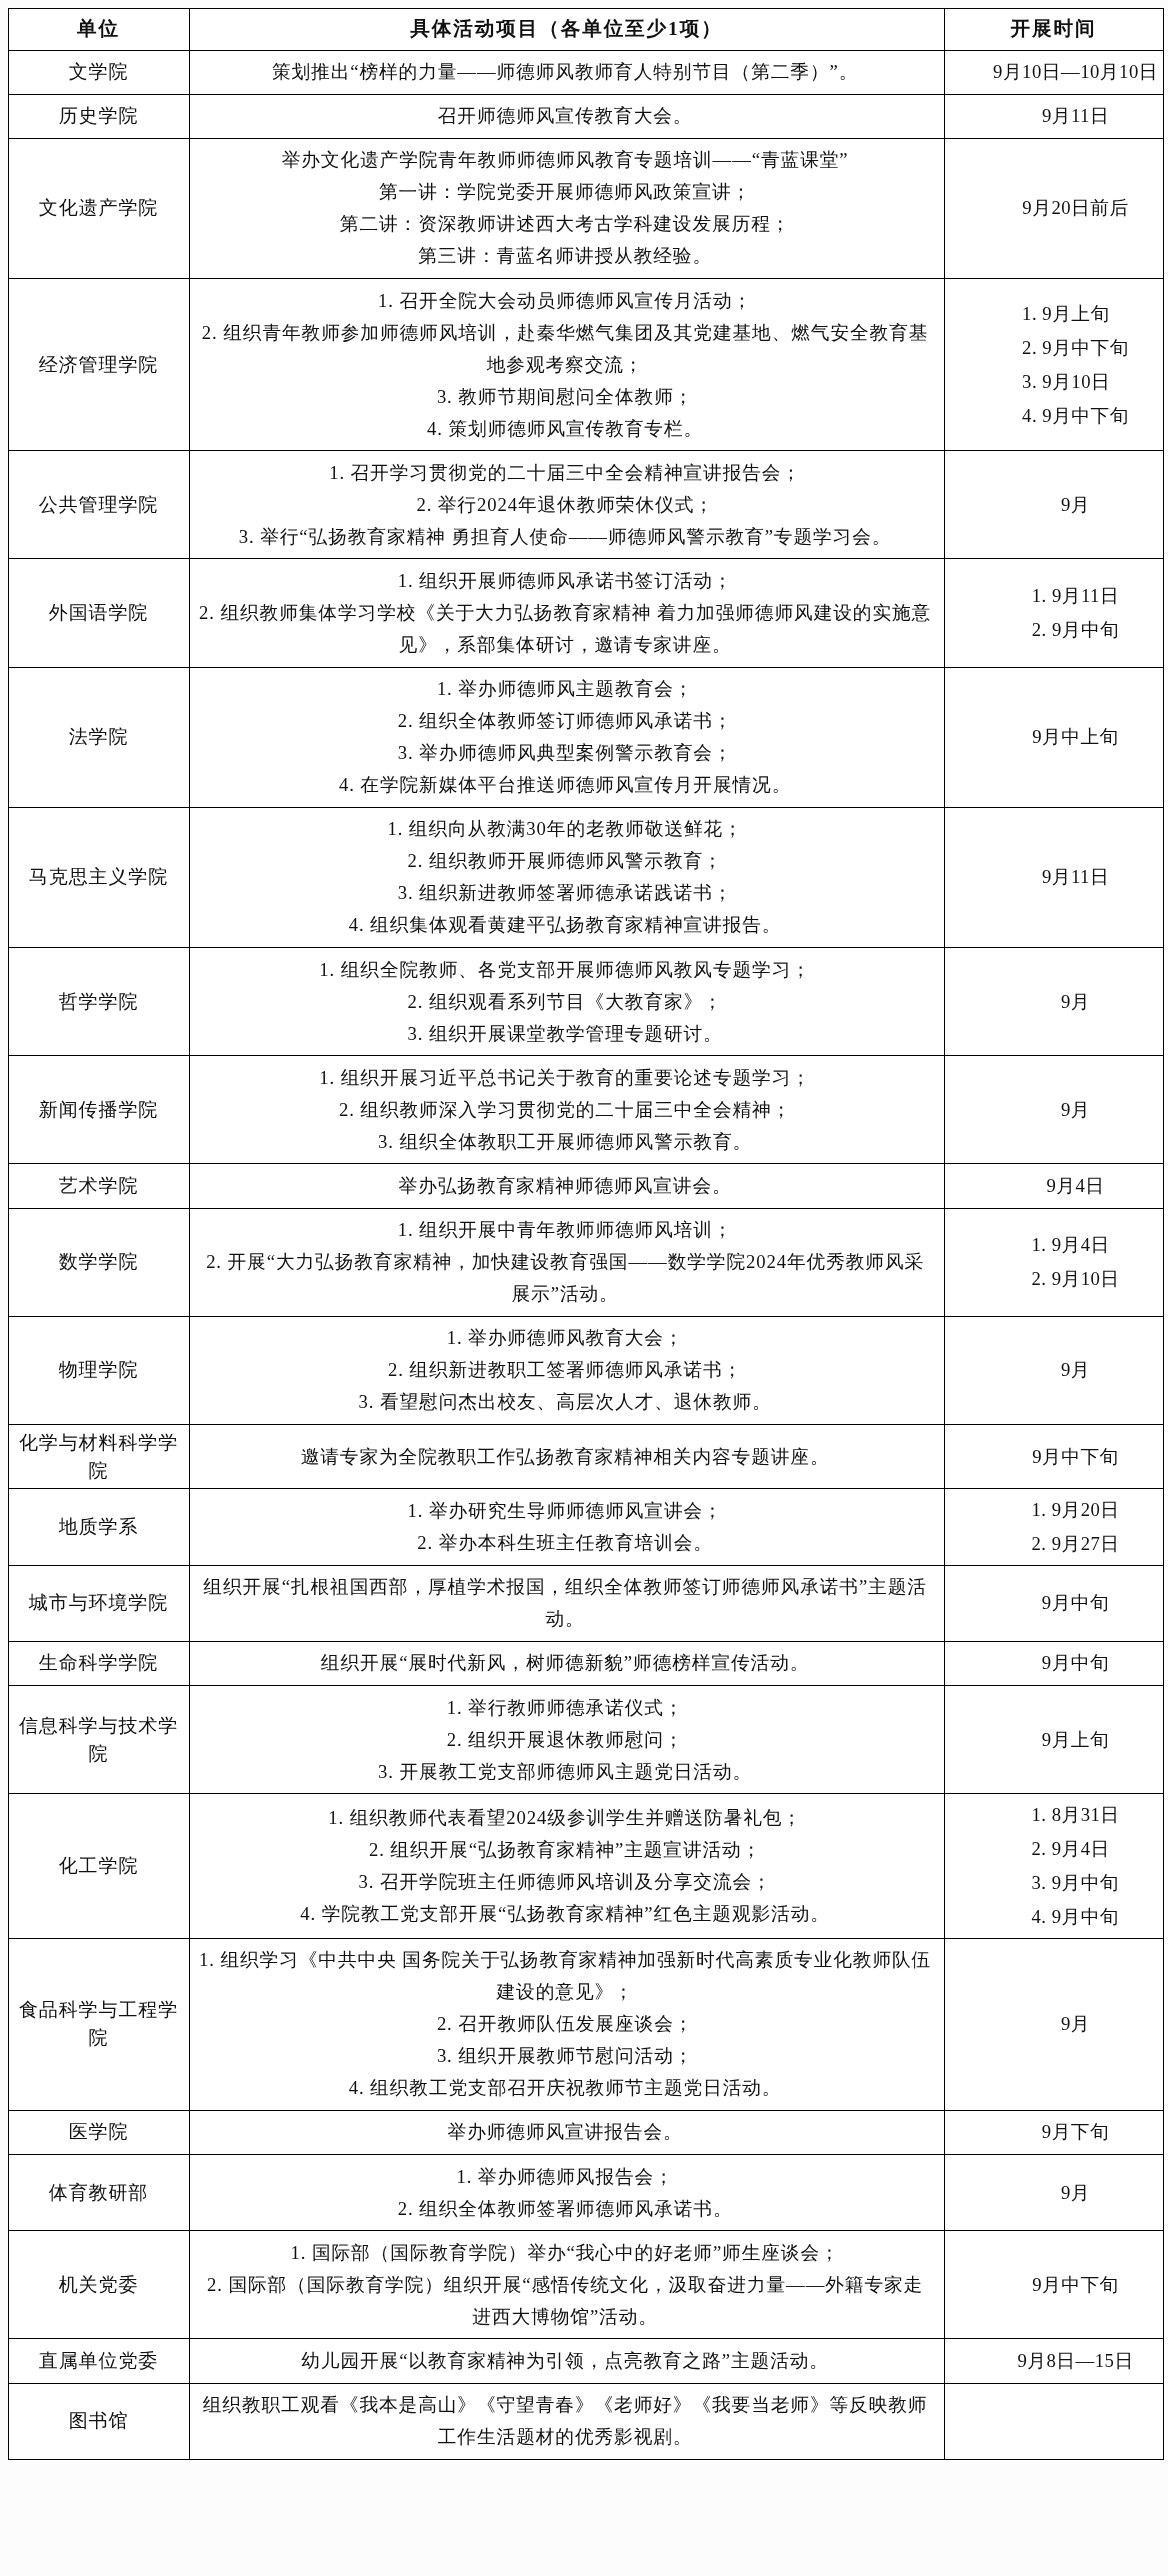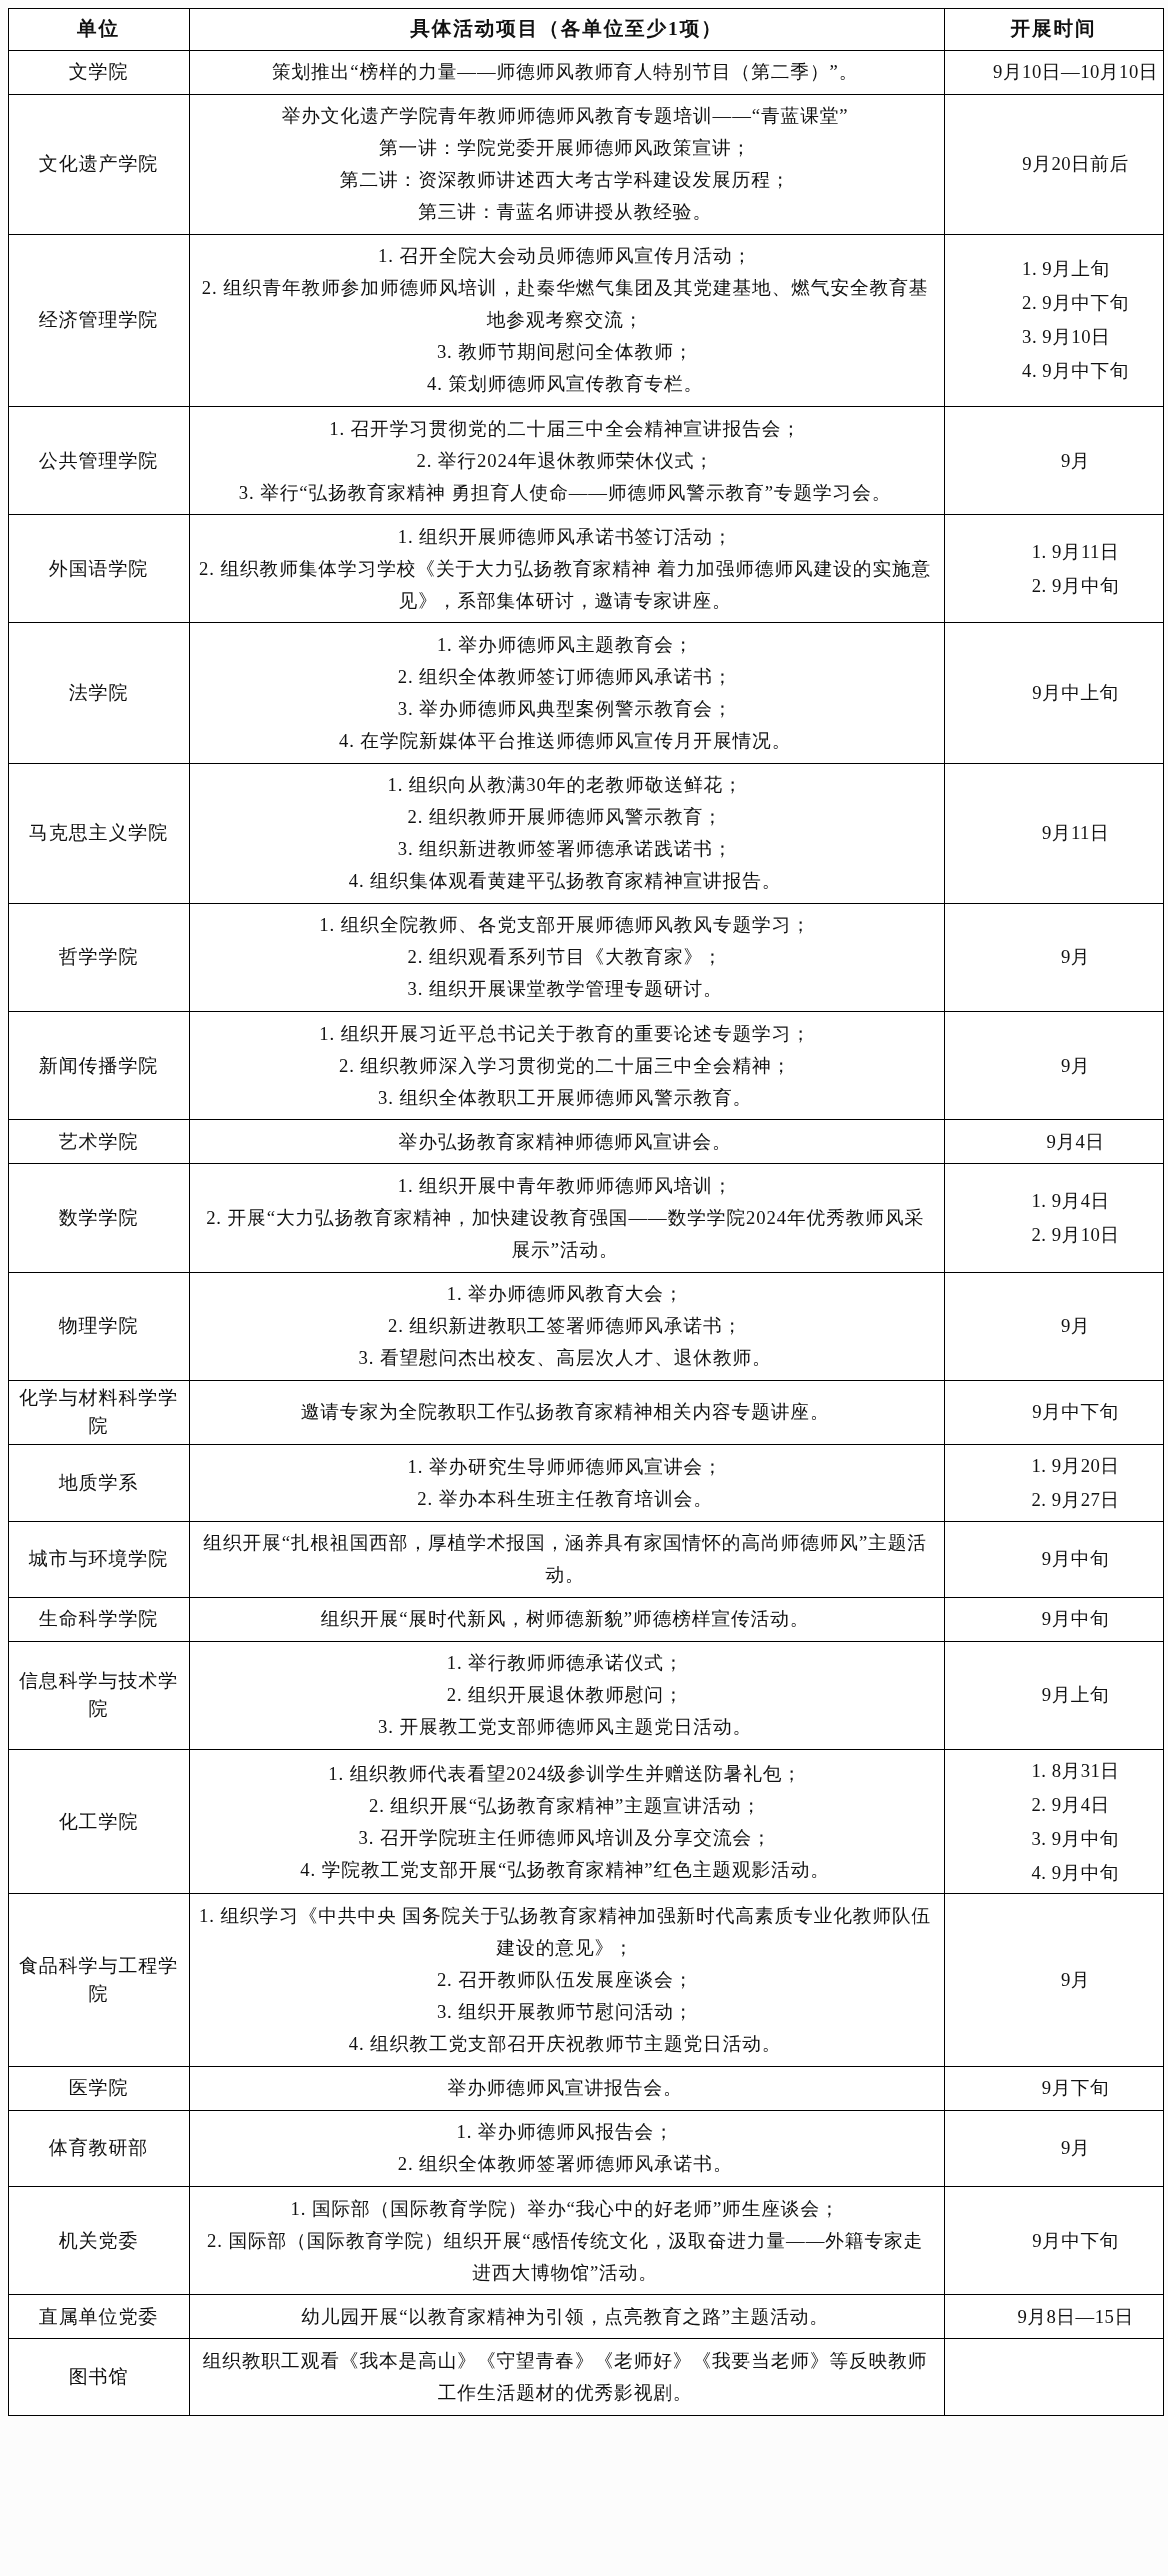--- a/index.html
+++ b/index.html
@@ -95,20 +95,27 @@
     </thead>
     <tbody id="body-rows">
         <tr>
           <td class="unit-cell">文学院</td>
           <td class="acts-cell">
             <div class="activity-text">策划推出“榜样的力量——师德师风教师育人特别节目（第二季）”。</div>
           </td>
           <td class="time-cell"><div class="time-block"><div class="time-text">9月10日—10月10日</div></div></td>
         </tr>
         <tr>
+          <td class="unit-cell">历史学院</td>
+          <td class="acts-cell">
+            <div class="activity-text">召开师德师风宣传教育大会。</div>
+          </td>
+          <td class="time-cell"><div class="time-block"><div class="time-text">9月11日</div></div></td>
+        </tr>
+        <tr>
           <td class="unit-cell">文化遗产学院</td>
           <td class="acts-cell">
             <div class="activity-text">举办文化遗产学院青年教师师德师风教育专题培训——“青蓝课堂”</div>
             <div class="activity-text">第一讲：学院党委开展师德师风政策宣讲；</div>
             <div class="activity-text">第二讲：资深教师讲述西大考古学科建设发展历程；</div>
             <div class="activity-text">第三讲：青蓝名师讲授从教经验。</div>
           </td>
           <td class="time-cell"><div class="time-block"><div class="time-text">9月20日前后</div></div></td>
         </tr>
         <tr>
@@ -211,21 +218,21 @@
           <td class="unit-cell">地质学系</td>
           <td class="acts-cell">
             <div class="activity-text">1. 举办研究生导师师德师风宣讲会；</div>
             <div class="activity-text">2. 举办本科生班主任教育培训会。</div>
           </td>
           <td class="time-cell"><div class="time-block"><div class="time-text">1. 9月20日</div><div class="time-text">2. 9月27日</div></div></td>
         </tr>
         <tr>
           <td class="unit-cell">城市与环境学院</td>
           <td class="acts-cell">
-            <div class="activity-text">组织开展“扎根祖国西部，厚植学术报国，涵养具有家国情怀的高尚师德师风”主题活动。</div>
+            <div class="activity-text">组织开展“扎根祖国西部，厚植学术报国，组织全体教师签订师德师风承诺书”主题活动。</div>
           </td>
           <td class="time-cell"><div class="time-block"><div class="time-text">9月中旬</div></div></td>
         </tr>
         <tr>
           <td class="unit-cell">生命科学学院</td>
           <td class="acts-cell">
             <div class="activity-text">组织开展“展时代新风，树师德新貌”师德榜样宣传活动。</div>
           </td>
           <td class="time-cell"><div class="time-block"><div class="time-text">9月中旬</div></div></td>
         </tr>

